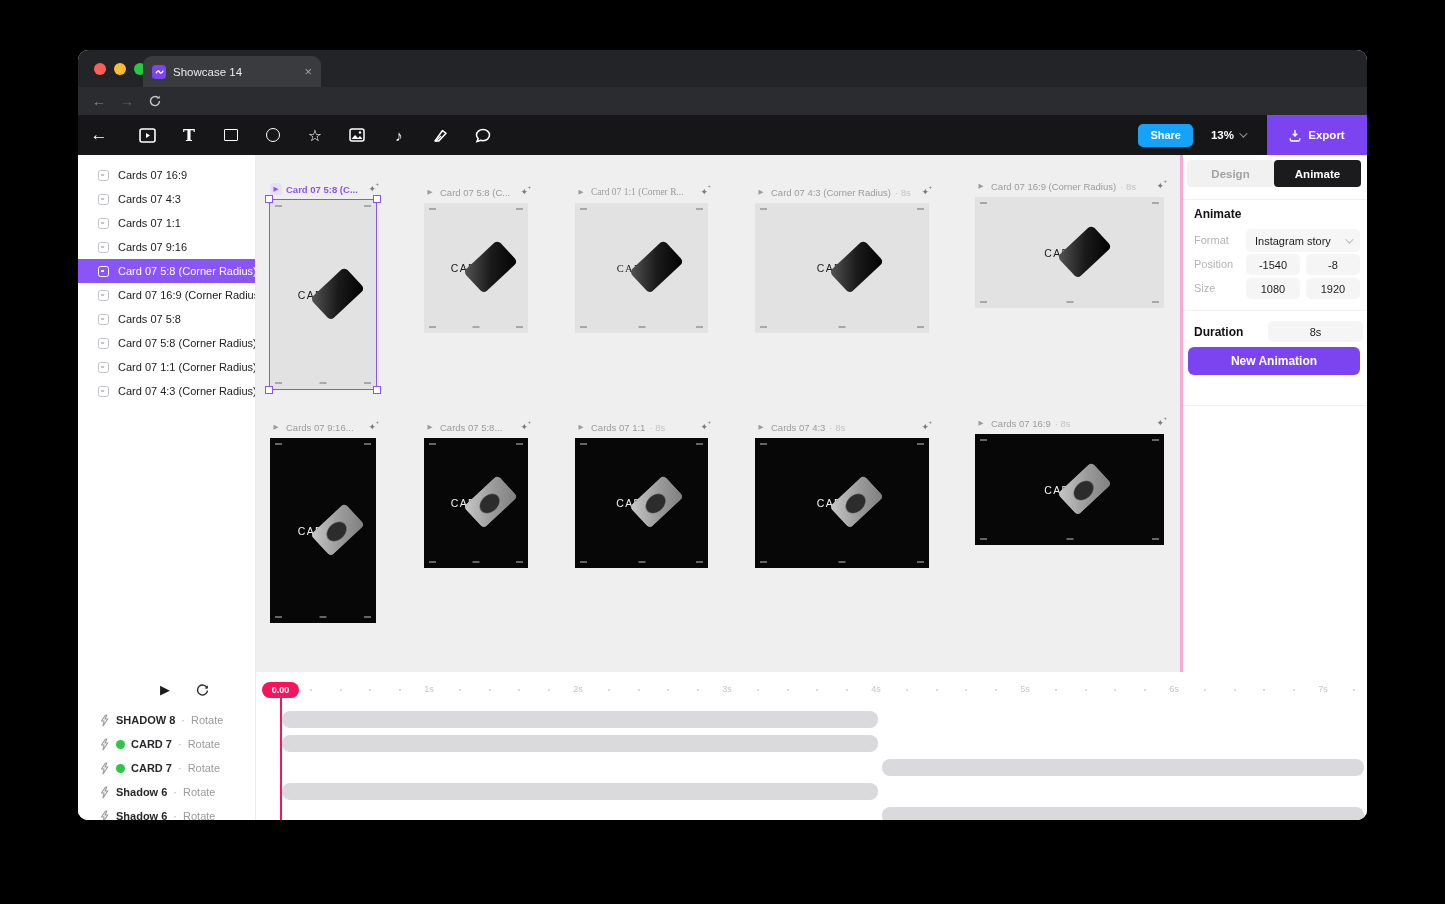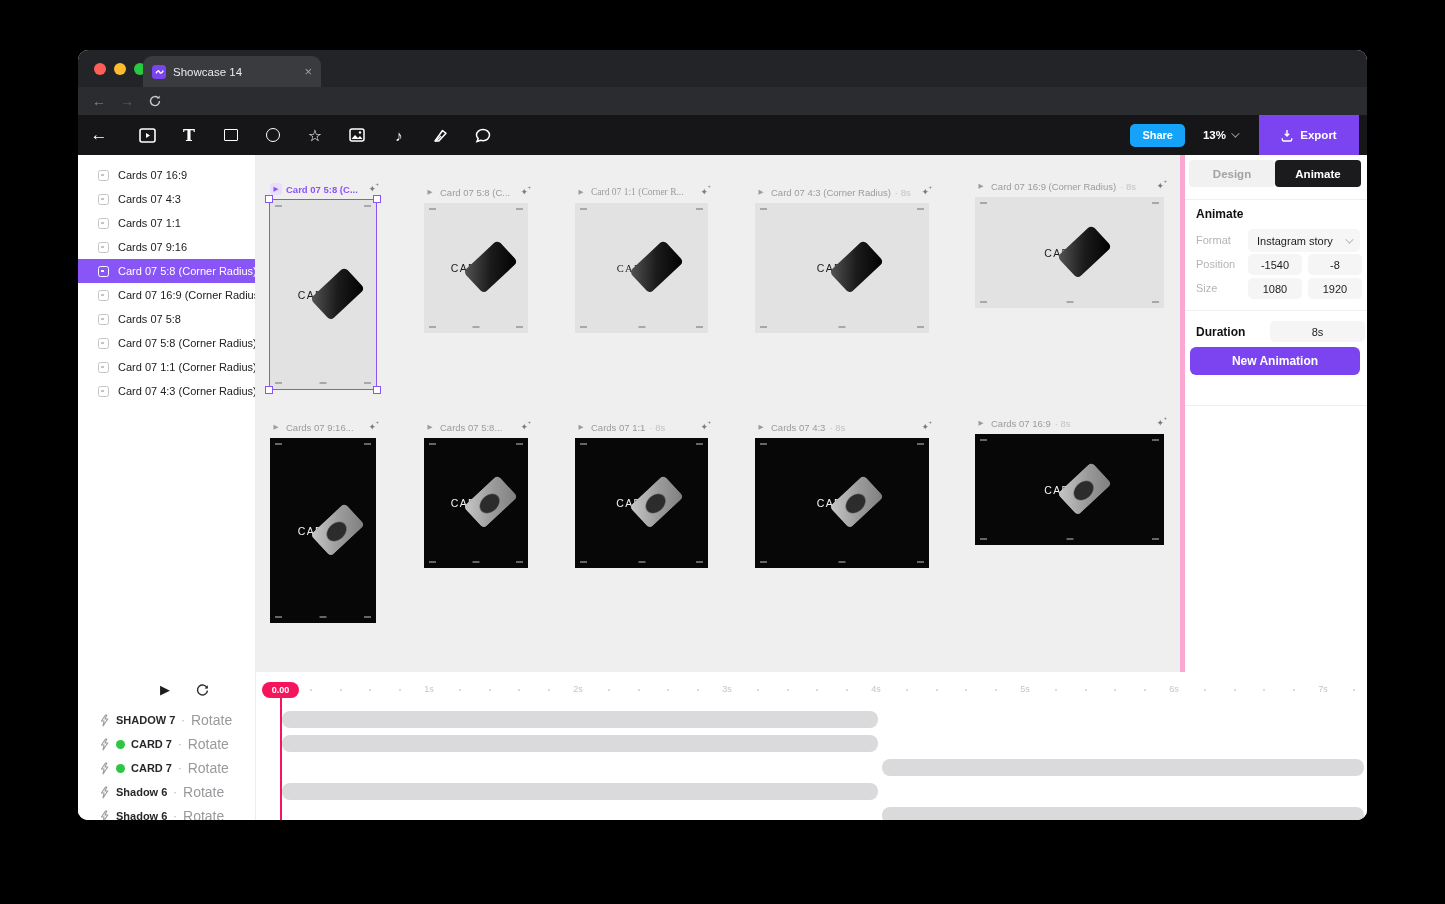--- a/index.html
+++ b/index.html
@@ -39,21 +39,21 @@
   .appbar { position:absolute; left:0; top:65px; right:0; height:40px; background:#161618;
             display:flex; align-items:center; }
   .tool { width:18px; height:18px; display:flex; align-items:center; justify-content:center; color:#fff; }
   .tool-back { margin-left:12px; font-size:17px; }
   .tools { display:flex; align-items:center; gap:24px; margin-left:30px; }
   .tool-T { font-family:"DejaVu Serif","Liberation Serif",serif; font-size:16px; font-weight:600; }
   .tool-rect { width:14px; height:12px; border:1.6px solid #fff; border-radius:1px; }
   .tool-circ { width:14px; height:14px; border:1.6px solid #fff; border-radius:50%; }
   .tool-star { font-size:16px; }
   .tool-note { font-size:15px; }
-  .appbar-right { position:absolute; right:8px; top:0; height:40px; display:flex; align-items:center; }
+  .appbar-right { position:absolute; right:0; top:0; height:40px; display:flex; align-items:center; }
   .share-btn { height:23px; padding:0 12px; background:var(--blue); color:#fff; font-size:11px; font-weight:600;
                border:none; border-radius:5px; display:flex; align-items:center; }
   .zoom-ctl { display:flex; align-items:center; gap:5px; color:#fff; font-size:11.5px; font-weight:600;
               margin:0 22px 0 18px; }
   .chev { width:6px; height:6px; border-right:1.4px solid #9a9a9e; border-bottom:1.4px solid #9a9a9e;
           transform:rotate(45deg) translateY(-2px); display:inline-block; }
   .export-btn { height:40px; width:100px; background:var(--accent); border:none; color:#fff;
                 font-size:11.5px; font-weight:600; display:flex; align-items:center; justify-content:center; gap:7px; }
 
   
@@ -97,21 +97,21 @@
                  linear-gradient(135deg,#c9c9c9 0%,#9a9a9a 55%,#7e7e7e 100%); }
   .mk { position:absolute; height:2px; width:7px; background:#9a9a9a; opacity:.8; }
   .board-wrap.dark .mk { background:#7d7d7d; }
   .mk.tl{left:5px;top:5px;} .mk.tr{right:5px;top:5px;}
   .mk.bl{left:5px;bottom:5px;} .mk.bm{left:50%;bottom:5px;transform:translateX(-50%);} .mk.br{right:5px;bottom:5px;}
   .hd { position:absolute; width:8px; height:8px; background:#fff; border:1px solid var(--sel); z-index:3; }
   .hd.tl{left:-5px;top:-5px;} .hd.tr{right:-5px;top:-5px;} .hd.bl{left:-5px;bottom:-5px;} .hd.br{right:-5px;bottom:-5px;}
 
   
   .panel { position:absolute; right:0; top:0; width:187px; height:100%; background:#fff;
-           border-left:5px solid #f9a8d4; }
+           border-left:3px solid #f9a8d4; }
   .panel-tabs { position:absolute; left:4px; right:6px; top:5px; height:27px; display:flex; }
   .ptab { flex:1; border:none; font-size:11.5px; font-weight:600; border-radius:4px; cursor:default; }
   .ptab.design { background:#f1f1f2; color:#a3a3a7; }
   .ptab.animate { background:#1b1b1d; color:#fff; }
   .pdiv { position:absolute; left:0; right:0; height:1px; background:#efeff0; }
   .p-heading { position:absolute; left:11px; font-size:12px; font-weight:700; color:#111; }
   .plabel { position:absolute; left:11px; font-size:11px; color:#b4b4b8; }
   .plabel.strong { color:#111; font-weight:700; font-size:12px; }
   .pinput { position:absolute; height:21px; background:#f5f5f6; border-radius:5px; font-size:11px; color:#1c1c1e;
             display:flex; align-items:center; justify-content:center; }
@@ -124,21 +124,21 @@
   
   .timeline { position:absolute; left:0; top:622px; right:0; height:148px; background:#fff; }
   .tl-left { position:absolute; left:0; top:0; width:178px; height:100%; border-right:1px solid #ededee; background:#fff; z-index:2; }
   .tl-play { position:absolute; left:82px; top:10px; font-size:13px; color:#1c1c1e; }
   .tl-loop { position:absolute; left:117px; top:10px; }
   .track-label { position:absolute; left:0; width:100%; height:24px; display:flex; align-items:center; padding-left:21px; gap:6px; }
   .bolt { flex:0 0 auto; display:flex; }
   .dot { width:9px; height:9px; border-radius:50%; background:var(--green); flex:0 0 auto; }
   .track-name { font-size:11px; font-weight:700; color:#27272b; white-space:nowrap; }
   .track-sep { font-size:11px; color:#b0b0b4; }
-  .track-action { font-size:14px; color:#9a9a9e; }
+  .track-action { font-size:11px; color:#9a9a9e; }
   .tl-right { position:absolute; left:178px; right:0; top:0; height:100%; overflow:hidden; }
   .tick-dot { position:absolute; top:17px; width:2px; height:2px; border-radius:50%; background:#cfcfd3; }
   .tick-label { position:absolute; top:12px; font-size:9px; color:#c4c4c8; transform:translateX(-50%); }
   .ph-pill { position:absolute; left:6px; top:10px; width:37px; height:16px; border-radius:8px;
              background:var(--pink); color:#fff; font-size:9px; font-weight:700;
              display:flex; align-items:center; justify-content:center; z-index:4; }
   .ph-line { position:absolute; left:23.5px; top:26px; bottom:0; width:2px; background:var(--pink); z-index:3; }
   .tl-bar { position:absolute; height:17px; border-radius:8px; background:#dadadd; }
 </style>
 </head>
@@ -555,21 +555,21 @@
               <path d="M12.8 3.2v3.2H9.6z" fill="#2b2b2e"></path>
             </svg>
         </span>
       <div class="track-label" style="top: 36px;">
     <span class="bolt">
       <svg width="11" height="13" viewBox="0 0 11 13">
                 <path d="M6.5 1 2.5 7h2.6L4 12l4.8-7H6L7.8 1z" fill="none" stroke="#9a9a9e" stroke-width="1.1" stroke-linejoin="round"></path>
               </svg>
     </span>
 
-    <span class="track-name">SHADOW 7</span>
+    <span class="track-name">SHADOW 8</span>
     <span class="track-sep">·</span>
     <span class="track-action">Rotate</span>
   </div>
           <div class="track-label" style="top: 60px;">
     <span class="bolt">
       <svg width="11" height="13" viewBox="0 0 11 13">
                 <path d="M6.5 1 2.5 7h2.6L4 12l4.8-7H6L7.8 1z" fill="none" stroke="#9a9a9e" stroke-width="1.1" stroke-linejoin="round"></path>
               </svg>
     </span>
     <span class="dot"></span>

